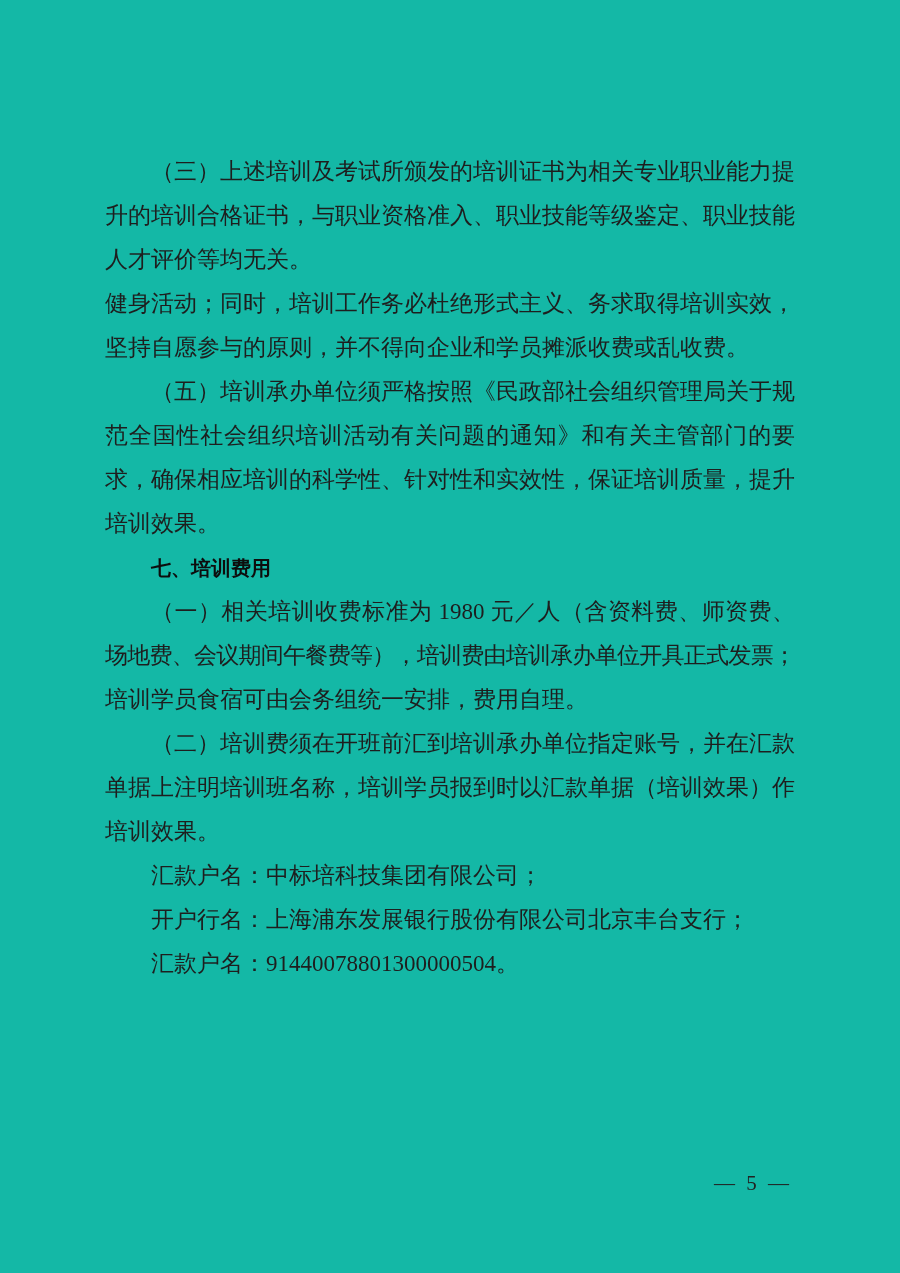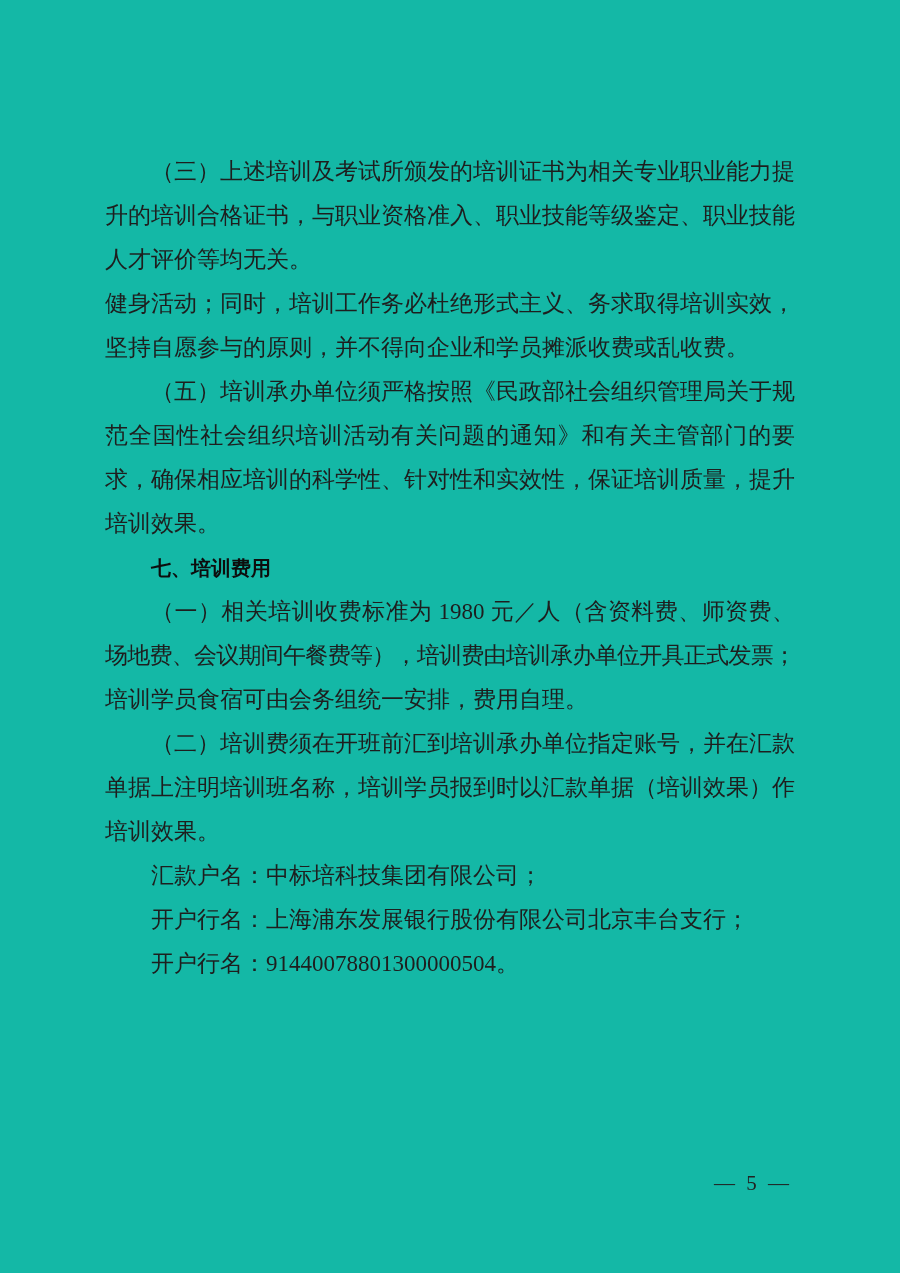--- a/index.html
+++ b/index.html
@@ -76,18 +76,18 @@
     <div class="line indent">（一）相关培训收费标准为 1980 元／人（含资料费、师资费、</div>
     <div class="line tight">场地费、会议期间午餐费等），培训费由培训承办单位开具正式发票；</div>
     <div class="line end">培训学员食宿可由会务组统一安排，费用自理。</div>
 
     <div class="line indent">（二）培训费须在开班前汇到培训承办单位指定账号，并在汇款</div>
     <div class="line">单据上注明培训班名称，培训学员报到时以汇款单据（培训效果）作</div>
     <div class="line end">培训效果。</div>
 
     <div class="line indent end">汇款户名：中标培科技集团有限公司；</div>
     <div class="line indent end">开户行名：上海浦东发展银行股份有限公司北京丰台支行；</div>
-    <div class="line indent end">开户行名：91440078801300000504。</div>
+    <div class="line indent end">汇款户名：91440078801300000504。</div>
 
   </div>
 
   <div class="footer">— 5 —</div>
 </div>
 
 </body></html>

